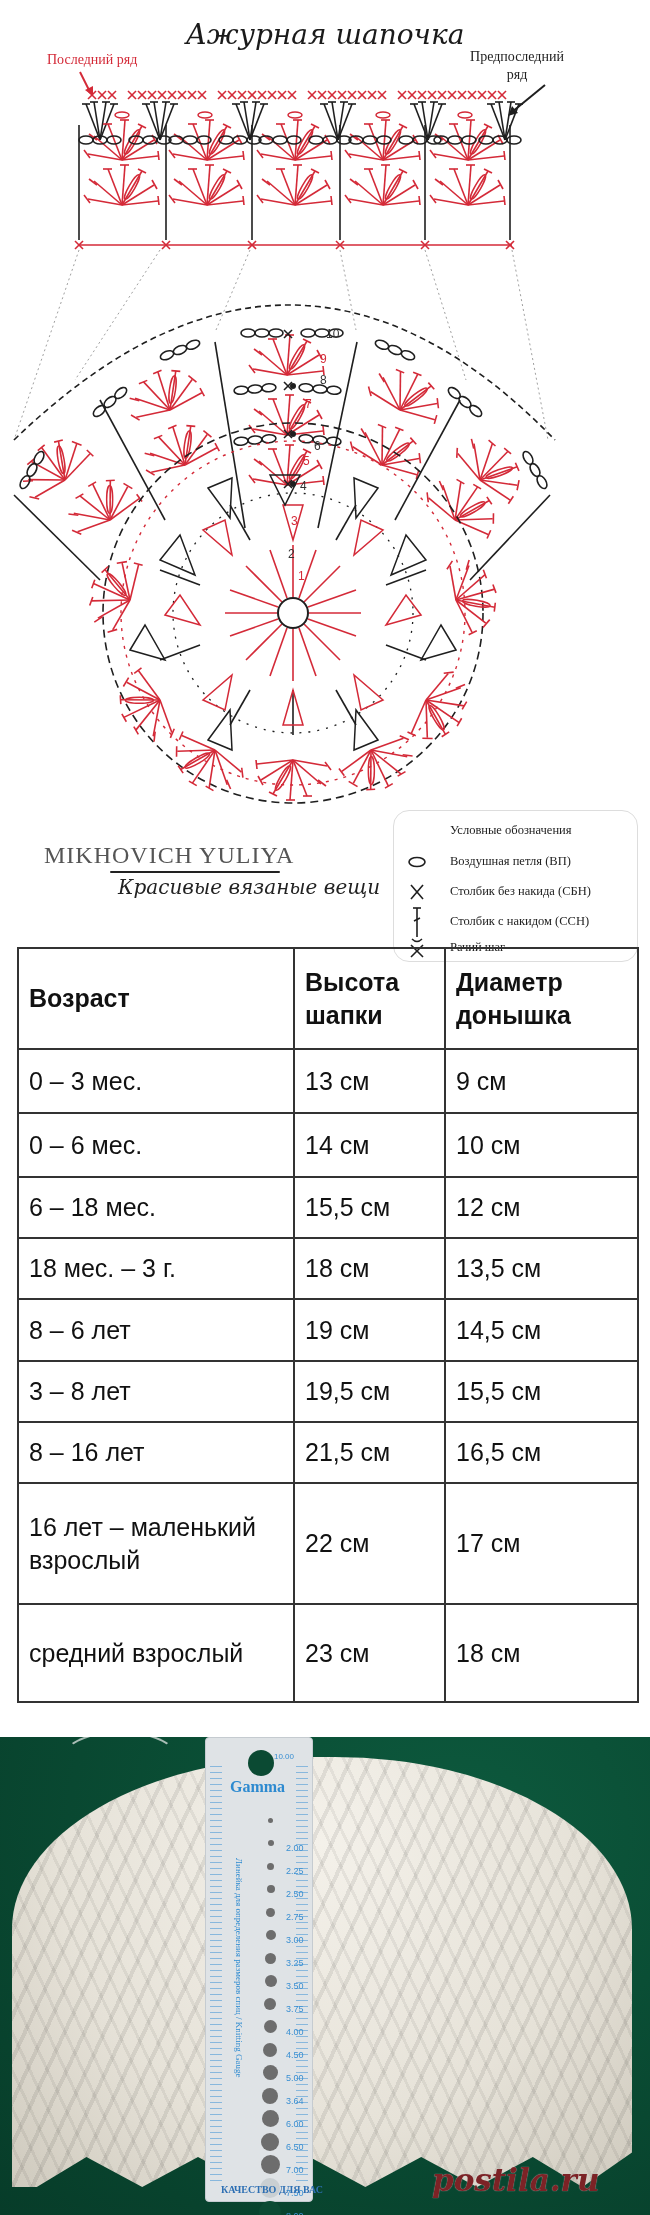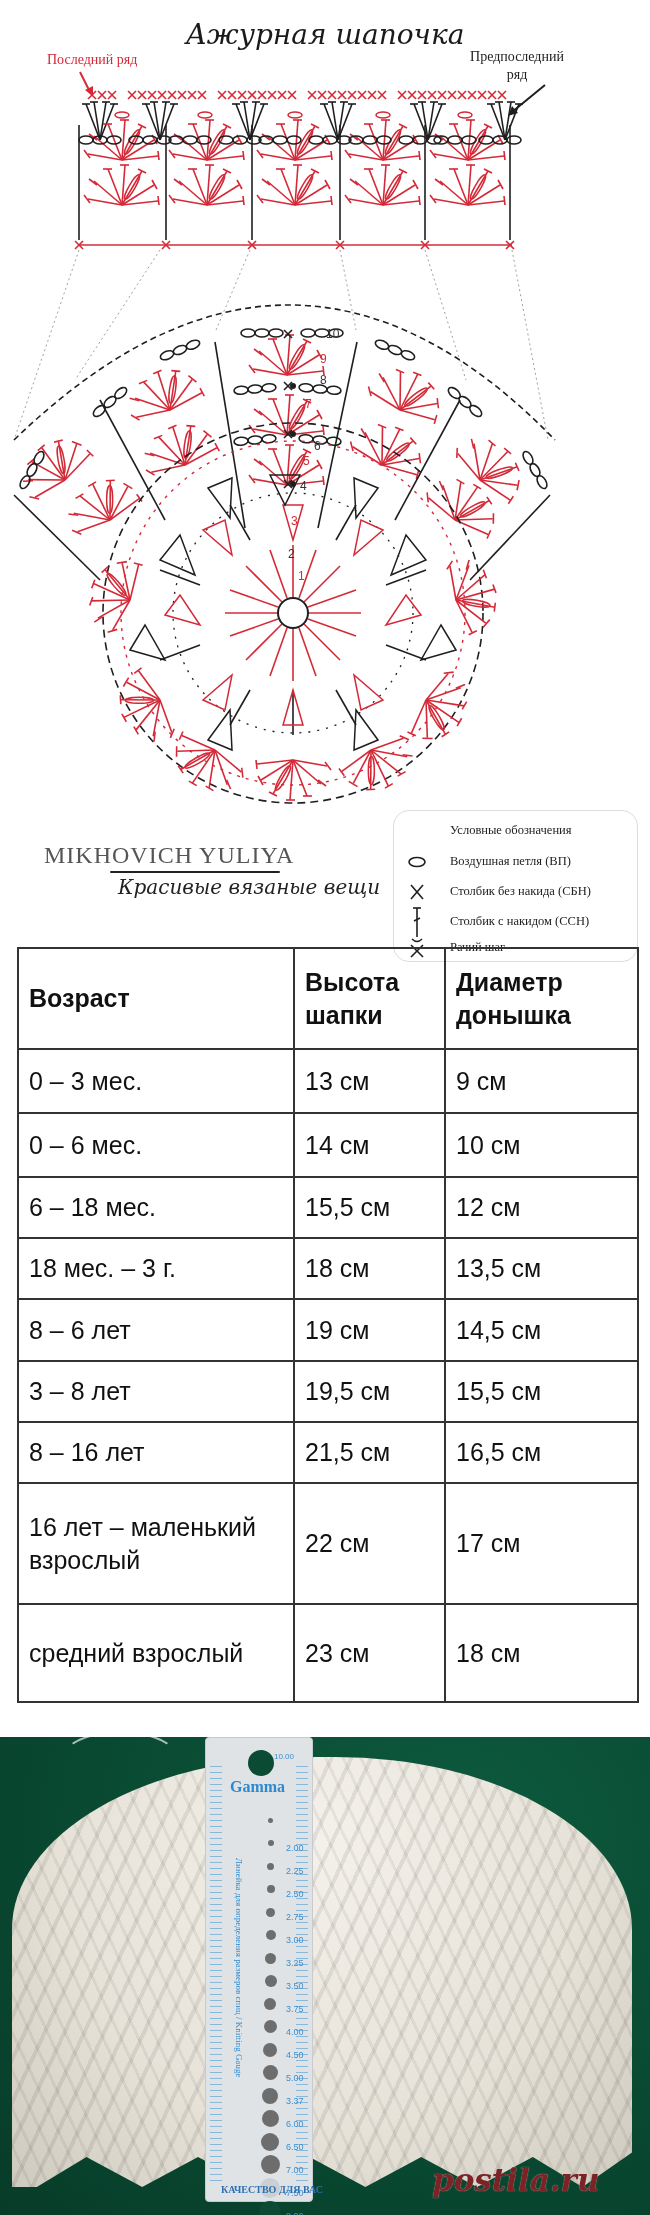--- a/index.html
+++ b/index.html
@@ -755,21 +755,21 @@
       <div class="gauge-size-row">
           <span class="hole" style="left:4px;top:3px;width:13px;height:13px"></span>
           <span class="lbl">4.50</span>
         </div>
       <div class="gauge-size-row">
           <span class="hole" style="left:3px;top:3px;width:14px;height:14px"></span>
           <span class="lbl">5.00</span>
         </div>
       <div class="gauge-size-row">
           <span class="hole" style="left:3px;top:2px;width:15px;height:15px"></span>
-          <span class="lbl">3.37</span>
+          <span class="lbl">3.64</span>
         </div>
       <div class="gauge-size-row">
           <span class="hole" style="left:2px;top:2px;width:16px;height:16px"></span>
           <span class="lbl">6.00</span>
         </div>
       <div class="gauge-size-row">
           <span class="hole" style="left:2px;top:1px;width:17px;height:17px"></span>
           <span class="lbl">6.50</span>
         </div>
       <div class="gauge-size-row">

